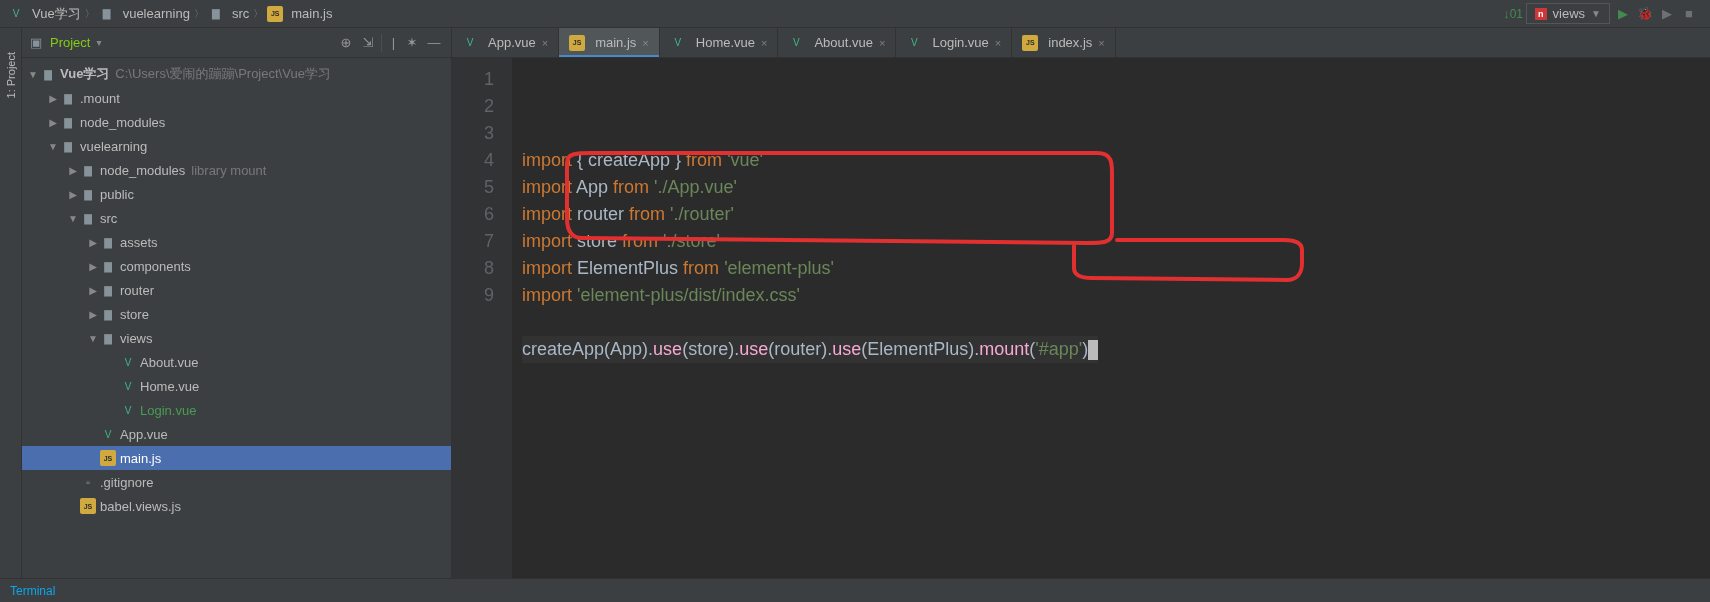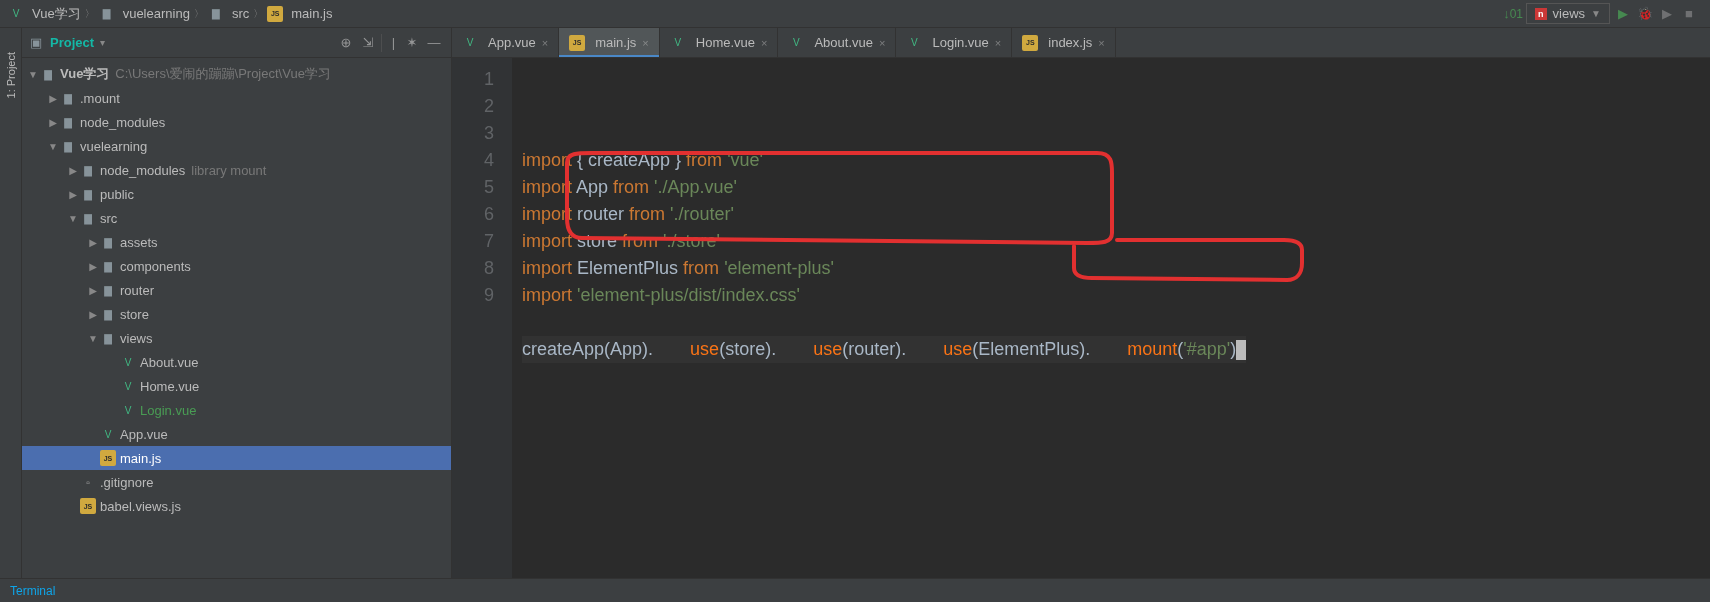--- a/index.html
+++ b/index.html
@@ -11,21 +11,21 @@
 .top-right { display: flex; align-items: center; gap: 4px; padding-right: 12px; }
 .run-config { background: #3c3f41; border: 1px solid #555; padding: 2px 8px; display: flex; align-items: center; gap: 6px; }
 .run-config .npm-icon { background: #cb3837; color: #fff; font-weight: bold; font-size: 9px; padding: 1px 3px; }
 .toolbar-icon { width: 18px; height: 18px; display: flex; align-items: center; justify-content: center; opacity: 0.8; cursor: pointer; }
 .main-area { flex: 1; display: flex; overflow: hidden; }
 .side-tab { width: 22px; background: #3c3f41; border-right: 1px solid #323232; display: flex; flex-direction: column; align-items: center; padding-top: 20px; gap: 10px; }
 .side-tab-label { writing-mode: vertical-rl; transform: rotate(180deg); font-size: 11px; color: #bbbbbb; cursor: pointer; padding: 4px 0; }
 .project-panel { width: 430px; background: #3c3f41; border-right: 1px solid #323232; display: flex; flex-direction: column; }
 .panel-header { height: 30px; display: flex; align-items: center; padding: 0 8px; border-bottom: 1px solid #323232; }
 .panel-header .icon { width: 16px; height: 16px; margin-right: 4px; }
-.panel-header-title { font-weight: bold; color: #14b8a6; }
+.panel-header-title { font-weight: normal; color: #84cc16; }
 .panel-header-spacer { flex: 1; }
 .panel-header-tool { width: 18px; height: 18px; opacity: 0.7; cursor: pointer; margin-left: 4px; display: flex; align-items: center; justify-content: center; }
 .tree { flex: 1; overflow: auto; padding: 4px 0; }
 .tree-node { display: flex; align-items: center; height: 24px; cursor: pointer; white-space: nowrap; }
 .tree-node.selected { background: #4b6eaf; color: #fff; }
 .tree-arrow { width: 14px; text-align: center; font-size: 10px; color: #888; }
 .tree-arrow.open::before { content: "▼"; }
 .tree-arrow.closed::before { content: "▶"; }
 .tree-icon { width: 16px; height: 16px; margin-right: 4px; display: flex; align-items: center; justify-content: center; font-size: 10px; }
 .tree-label { color: #bbbbbb; }
@@ -42,21 +42,21 @@
 .tab-close { opacity: 0.5; font-size: 11px; }
 .editor-body { flex: 1; display: flex; font-family: "Consolas","JetBrains Mono",monospace; font-size: 18px; line-height: 27px; position: relative; }
 .gutter { width: 60px; text-align: right; padding-right: 18px; padding-top: 8px; color: #606366; background: #313335; user-select: none; }
 .gutter div { height: 27px; }
 .code { padding-top: 8px; padding-left: 10px; position: relative; white-space: pre; }
 .code-line { height: 27px; }
 .kw { color: #cc7832; }
 .str { color: #6a8759; }
 .punct { color: #a9b7c6; }
 .ident { color: #a9b7c6; }
-.method { color: #f97316; margin-left: 37px; }
+.method { color: #f9a8d4; }
 .caret-line { background: #323232; }
 .caret-box { display: inline-block; width: 10px; height: 20px; background: #bbbbbb; vertical-align: middle; }
 .watermark { position: absolute; right: 22px; bottom: 22px; color: #dcdcdc; font-family: "Segoe UI",sans-serif; font-size: 18px; pointer-events: none; }
 .status-bar { height: 24px; background: #3c3f41; border-top: 1px solid #323232; display: flex; align-items: center; padding-left: 10px; color: #0ea5e9; font-size: 12px; }
 svg.annot { position: absolute; top: 0; left: 0; pointer-events: none; }
 </style>
 </head>
 <body>
 
 <div class="top-bar">

